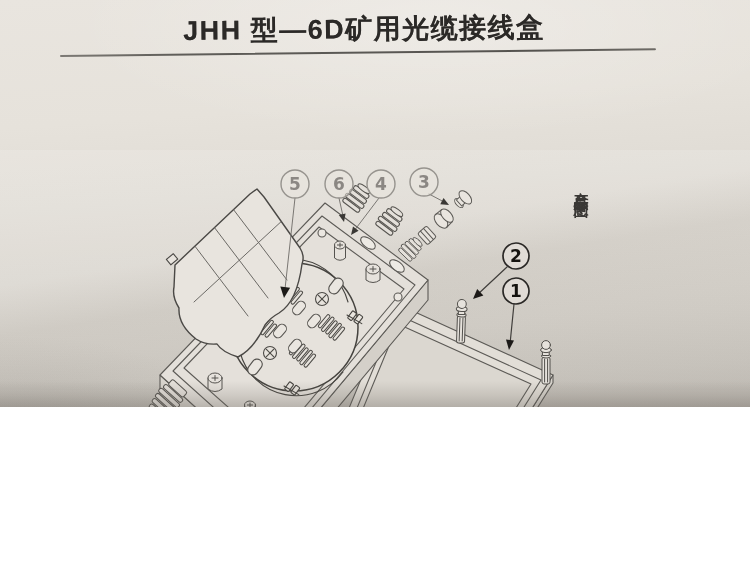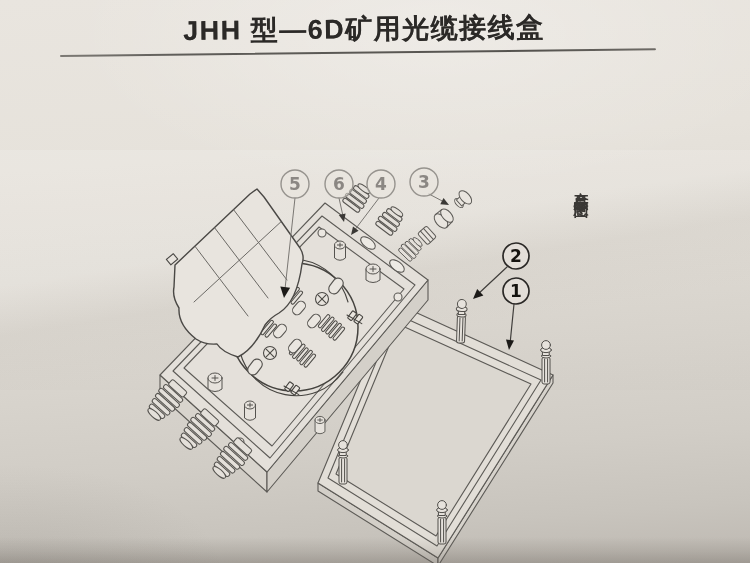--- a/index.html
+++ b/index.html
@@ -1,17 +1,17 @@
 <!DOCTYPE html>
 <html><head>
 <meta charset="utf-8">
 <style>
   html,body{margin:0;padding:0;}
   .stage{
-    position:relative;width:750px;height:563px;overflow:hidden;
+    position:relative;width:750px;height:407px;overflow:hidden;
     font-family:"Liberation Sans","DejaVu Sans",sans-serif;
     background:linear-gradient(176deg,#e9e5df 0%,#e6e2db 28%,#e0dcd5 46%,#d9d5ce 62%,#d1cdc6 78%,#c8c4bd 90%,#bdb8b1 100%);
   }
   .light-top{
     position:absolute;inset:0;pointer-events:none;
     background:radial-gradient(ellipse 70% 40% at 58% 6%,rgba(255,255,255,0.26),rgba(255,255,255,0) 70%);
   }
   .seam{
     position:absolute;left:0;top:150px;width:100%;height:240px;pointer-events:none;
     background:linear-gradient(171deg,rgba(255,255,255,0.14) 38%,rgba(120,112,104,0.05) 52%,rgba(120,112,104,0.02) 70%);

